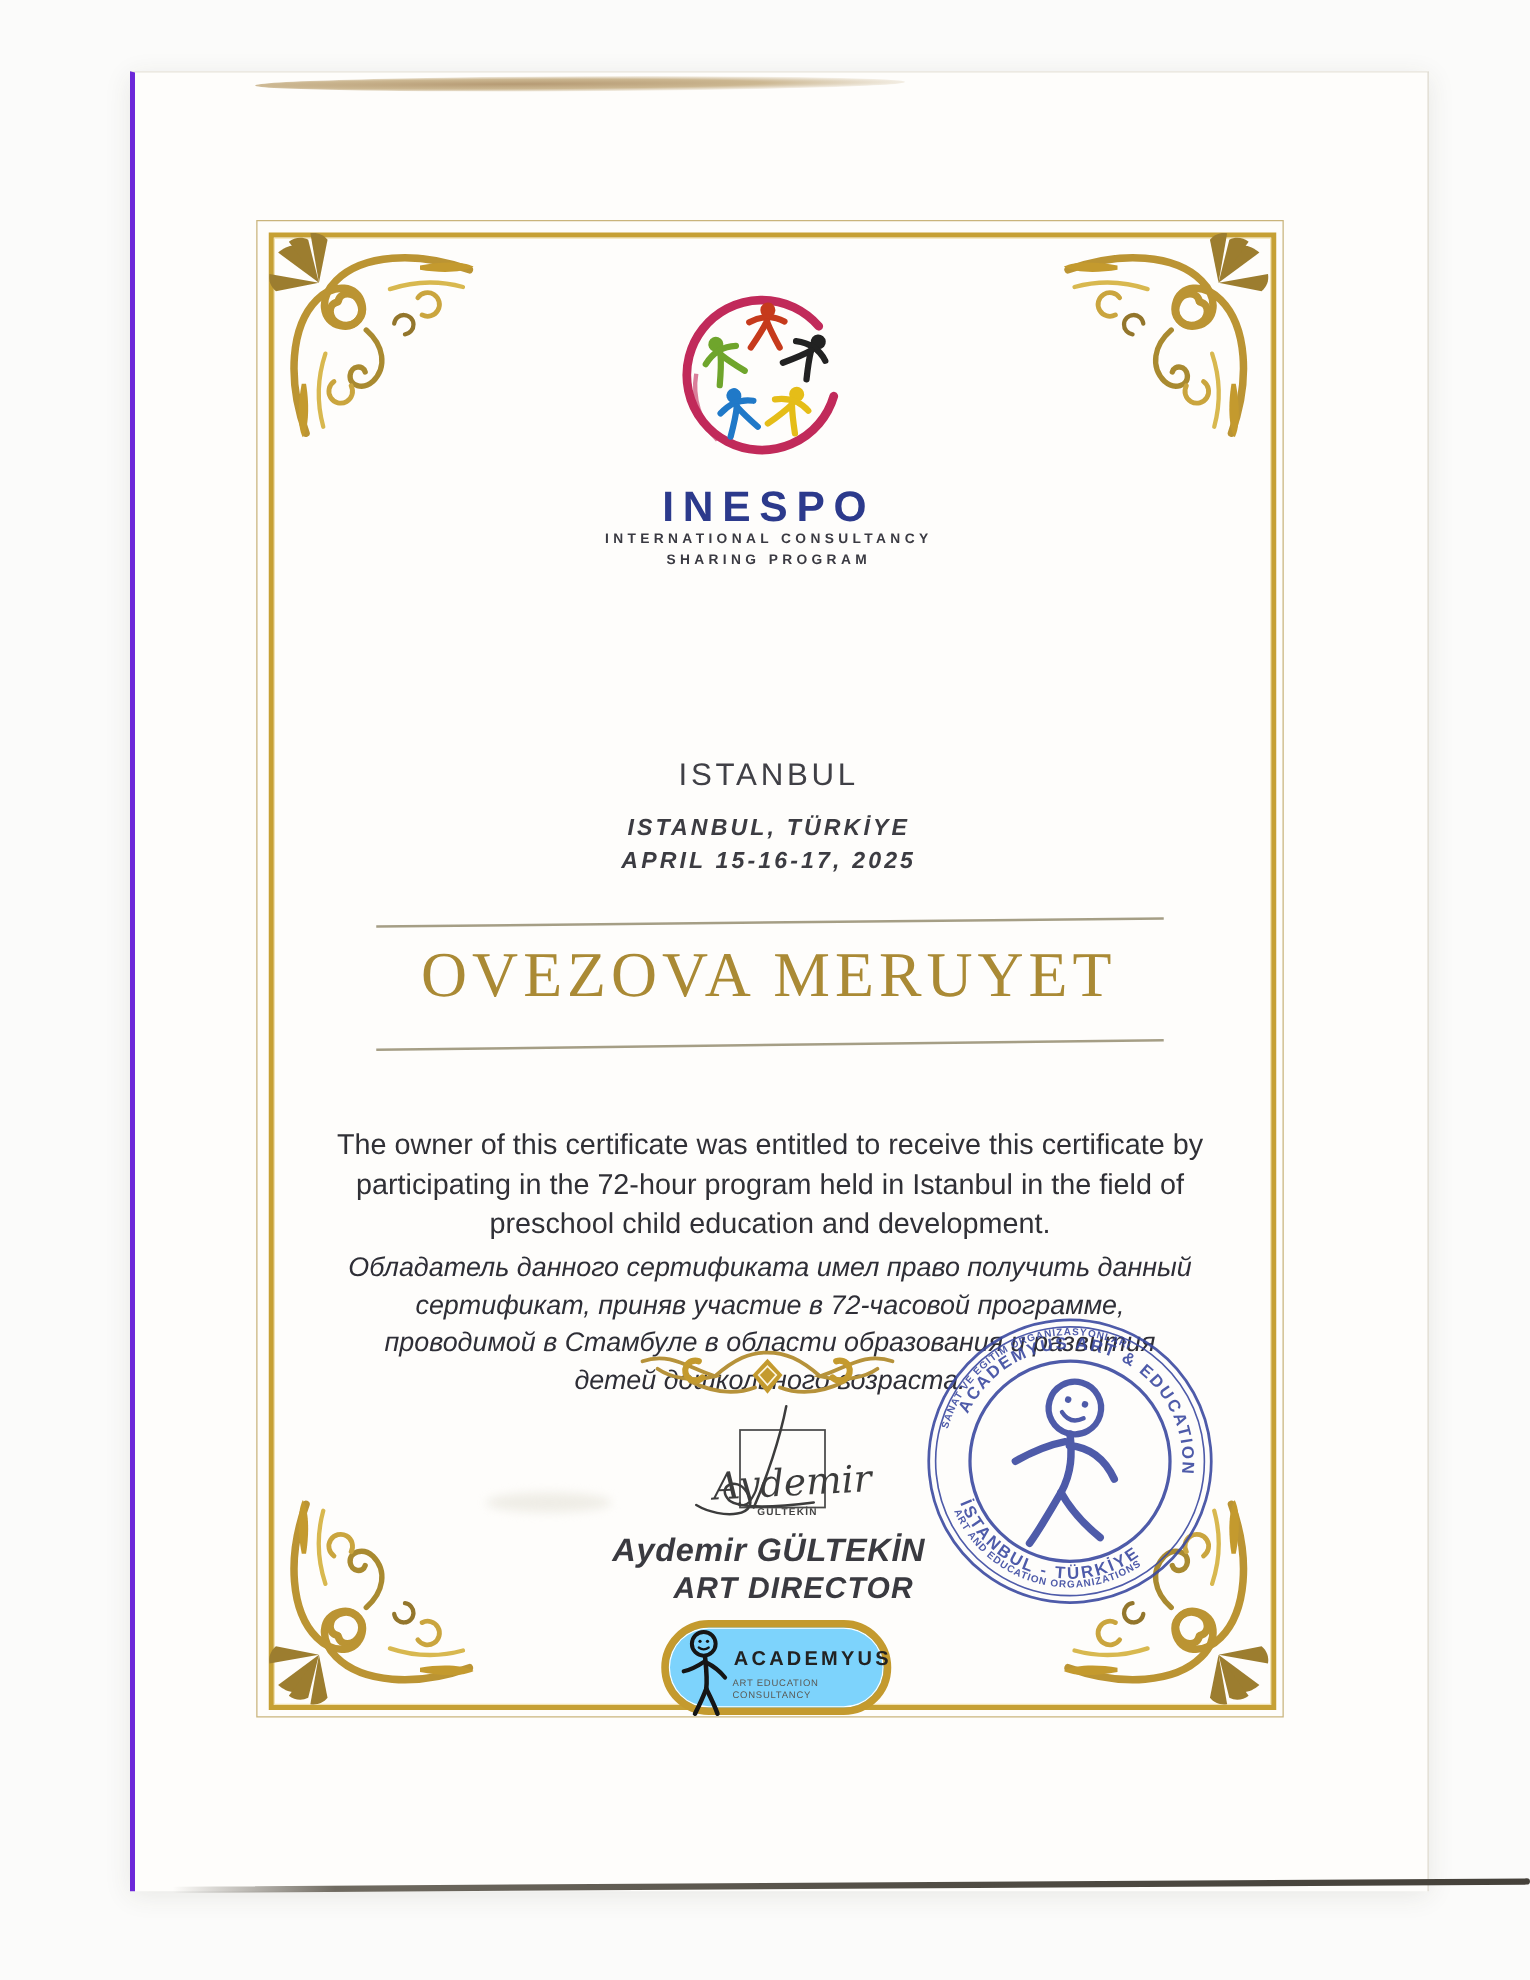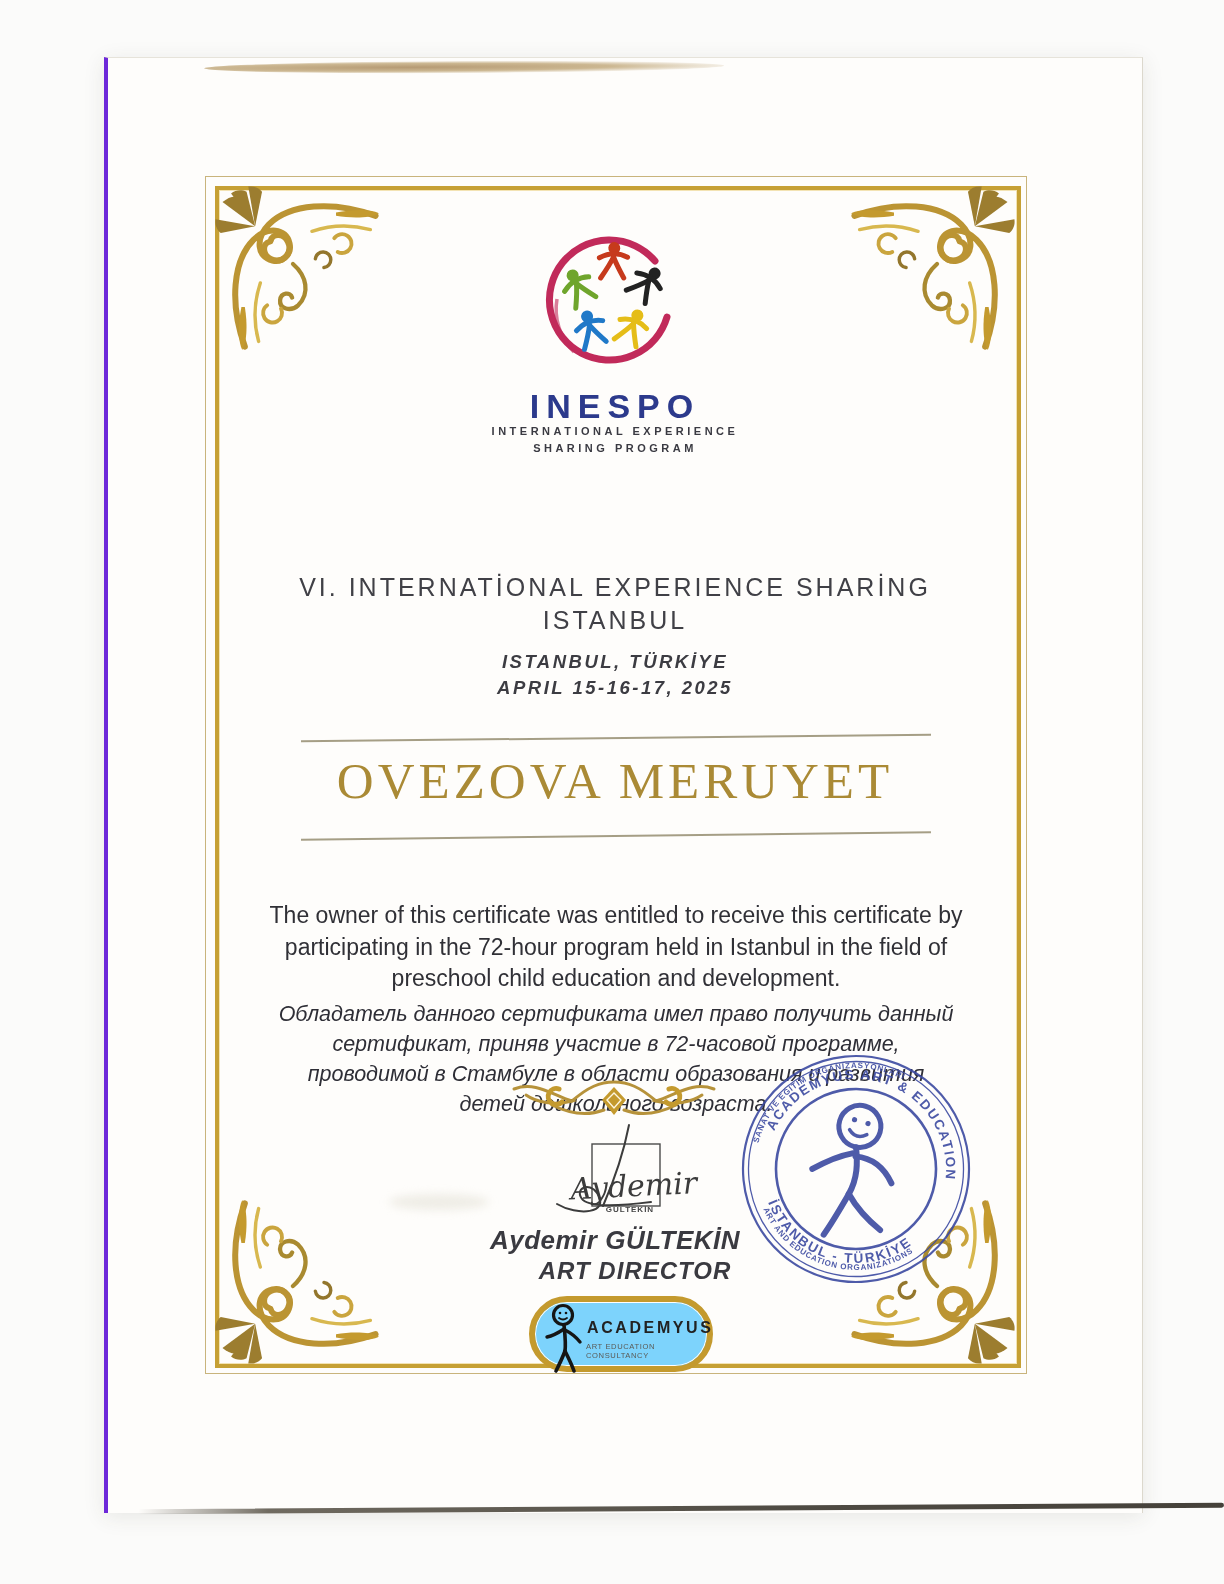--- a/index.html
+++ b/index.html
@@ -113,24 +113,23 @@
     <svg style="position:absolute;left:431px;top:175px;width:150px;height:160px;" viewBox="0 0 150 160">
       <path d="M116,28 A60,60 0 1 0 128,84" stroke="#c12a5a" stroke-width="7" fill="none" stroke-linecap="round"></path>
       <path d="M32,115 A60,60 0 0 1 15,62" stroke="#c12a5a" stroke-width="3.5" fill="none" opacity=".6" transform="translate(3,4)"></path>
       <use href="#dancer" x="-20" y="-24" width="40" height="44" color="#6fa52c" transform="translate(40,56) rotate(-25)"></use>
       <use href="#dancer" x="-20" y="-24" width="40" height="44" color="#c63a1c" transform="translate(74,30) rotate(5)"></use>
       <use href="#dancer" x="-20" y="-24" width="40" height="44" color="#222222" transform="translate(106,52) rotate(40)"></use>
       <use href="#dancer" x="-20" y="-24" width="40" height="44" color="#2079c8" transform="translate(52,98) rotate(-15)"></use>
       <use href="#dancer" x="-20" y="-24" width="40" height="44" color="#e5bd18" transform="translate(92,96) rotate(25)"></use>
     </svg>
     <div class="cline wordmark">INESPO</div>
-    <div class="cline tagline tag1">INTERNATIONAL EXPERIENCE</div>
+    <div class="cline tagline tag1">INTERNATIONAL CONSULTANCY</div>
     <div class="cline tagline tag2">SHARING PROGRAM</div>
 
-    <div class="cline prog prog1">VI. INTERNATİONAL EXPERIENCE SHARİNG</div>
     <div class="cline prog prog2">ISTANBUL</div>
     <div class="cline locdate loc">ISTANBUL, TÜRKİYE</div>
     <div class="cline locdate dates">APRIL 15-16-17, 2025</div>
 
     <div class="rule rule1"></div>
     <div class="cline name">OVEZOVA MERUYET</div>
     <div class="rule rule2"></div>
 
     <div class="para para-en">The owner of this certificate was entitled to receive this certificate by participating in the 72-hour program held in Istanbul in the field of preschool child education and development.</div>
     <div class="para para-ru">Обладатель данного сертификата имел право получить данный сертификат, приняв участие в 72-часовой программе, проводимой в Стамбуле в области образования и развития детей дошкольного возраста.</div>

